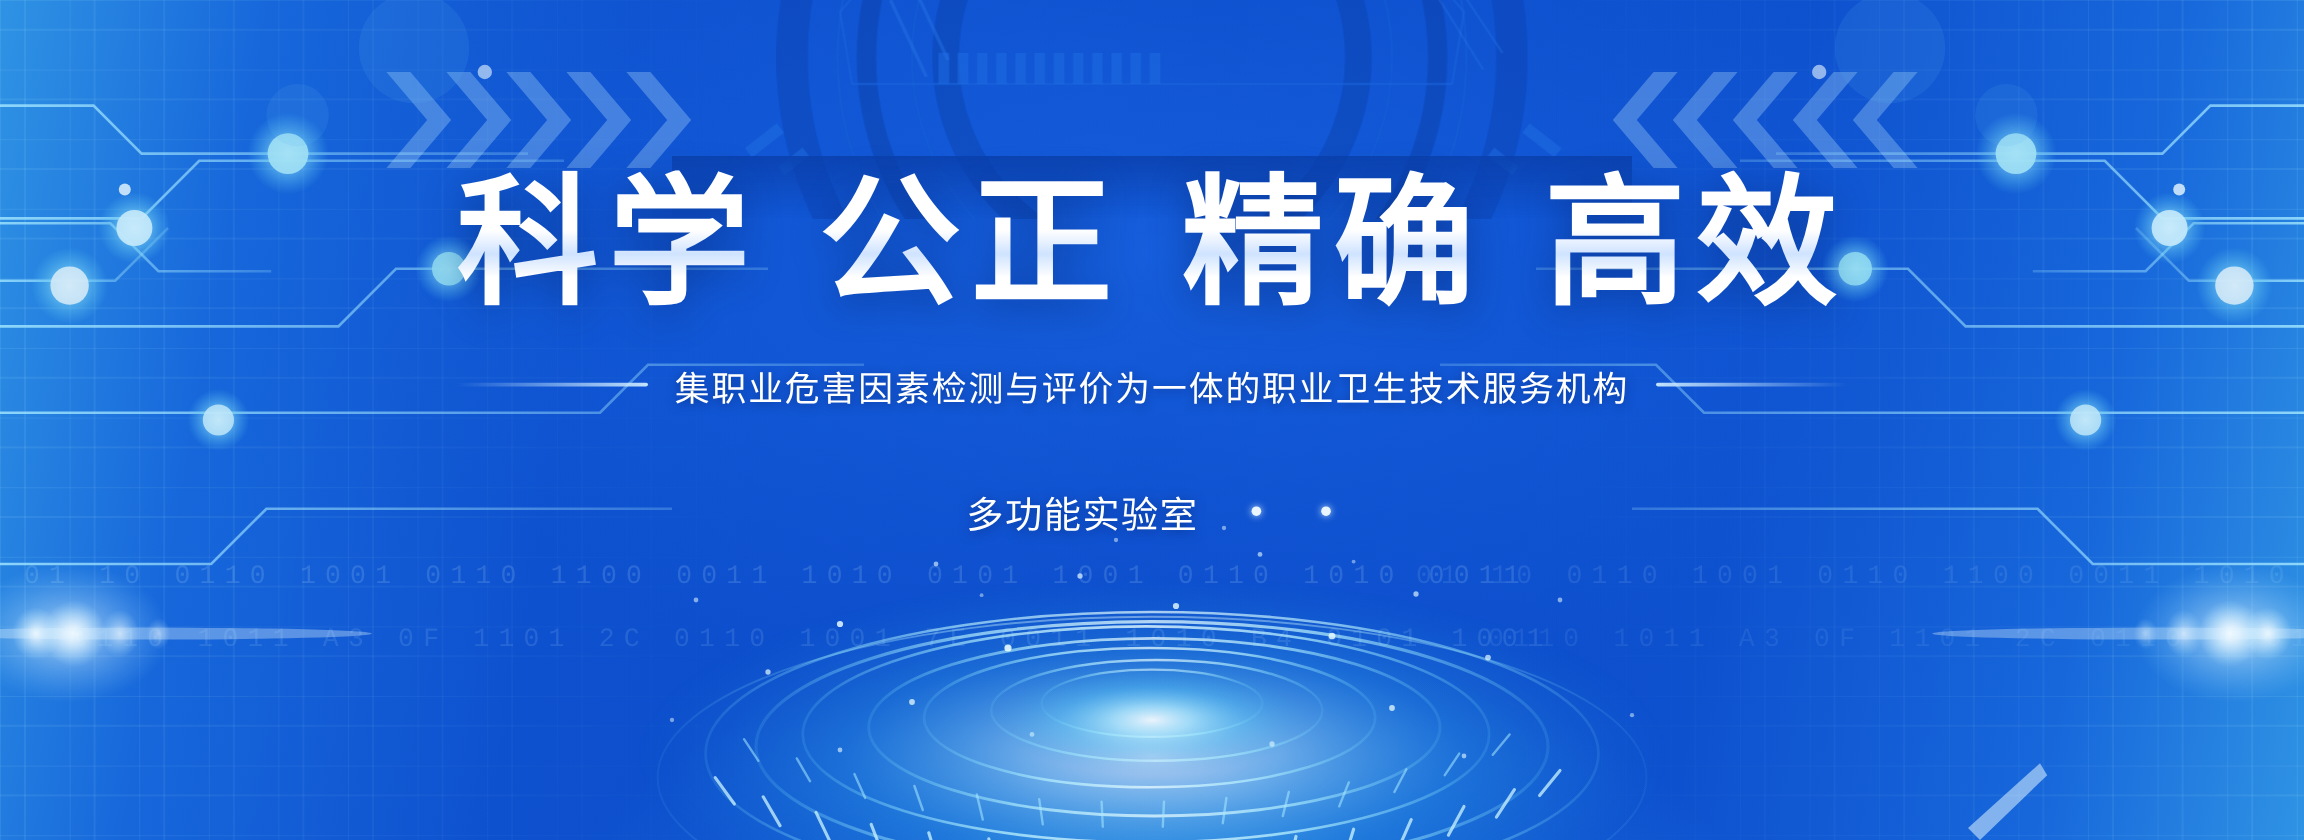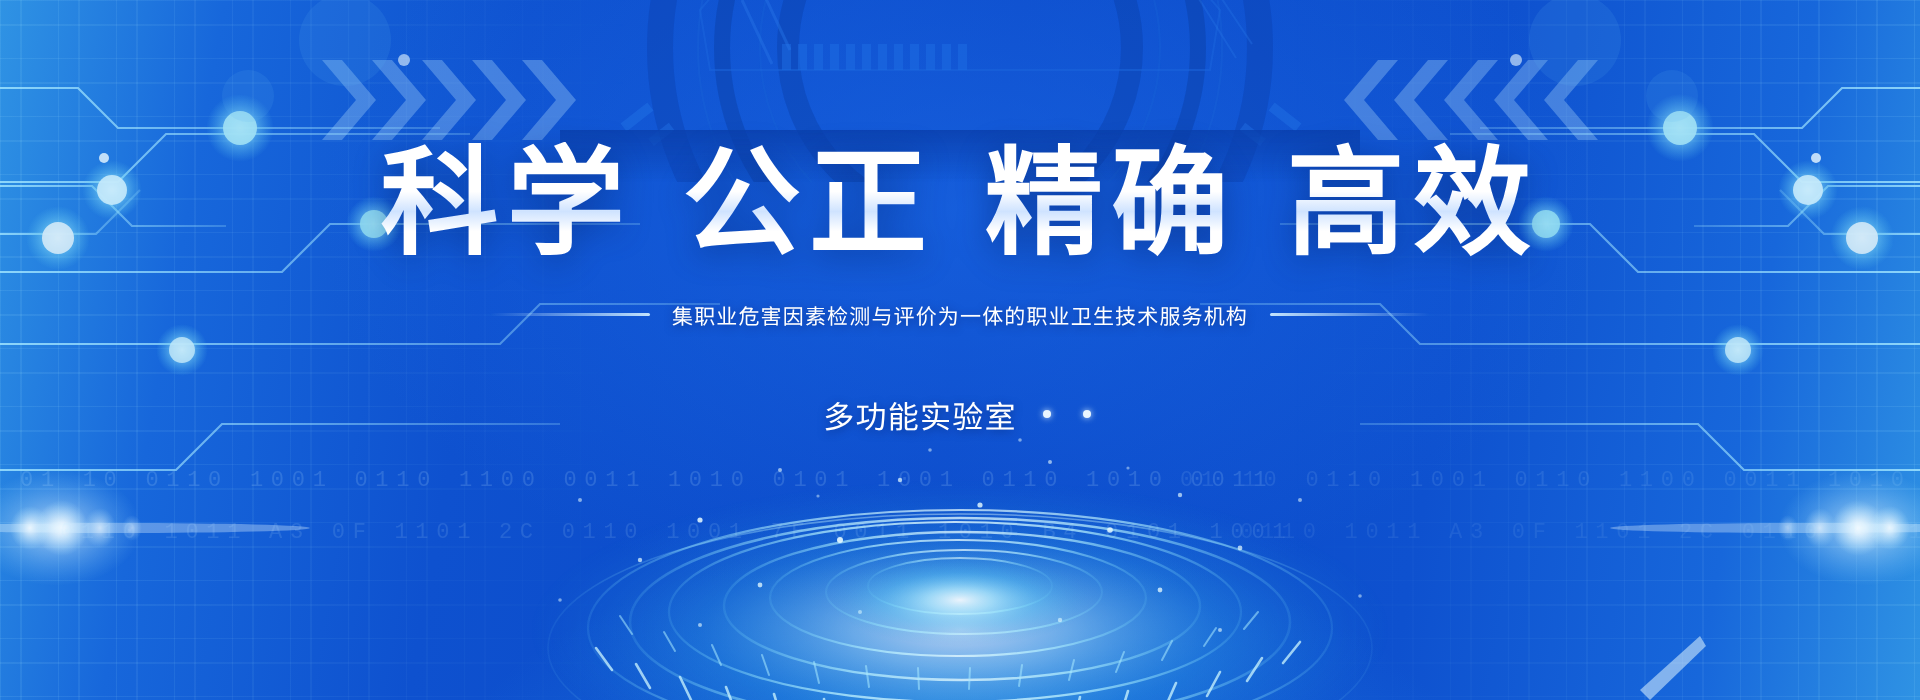--- a/index.html
+++ b/index.html
@@ -66,30 +66,30 @@
     margin-top:34px;
     display:flex;align-items:center;gap:22px;
     white-space:nowrap;
   }
   .rule{
     display:block;height:3px;width:160px;border-radius:2px;
   }
   .rule.left{background:linear-gradient(to right, rgba(190,230,255,0) 0%, rgba(205,235,255,.95) 100%);}
   .rule.right{background:linear-gradient(to left, rgba(190,230,255,0) 0%, rgba(205,235,255,.95) 100%);}
   .subtitle{
-    font-size:21px;color:#ffffff;font-weight:400;letter-spacing:.055em;
+    font-size:29px;color:#ffffff;font-weight:400;letter-spacing:.055em;
     text-shadow:0 2px 8px rgba(3,32,100,.5);
   }
 
   .tagline{
     margin-top:62px;
     font-size:31px;color:#ffffff;font-weight:500;letter-spacing:.04em;
     white-space:nowrap;
     text-shadow:0 2px 9px rgba(3,32,100,.55);
-    display:flex;align-items:center;gap:20px;
+    display:flex;align-items:center;gap:38px;
   }
   .dot{
     display:inline-block;width:8px;height:8px;border-radius:50%;
     background:#eaf6ff;margin:0 6px;flex:0 0 auto;
     box-shadow:0 0 6px rgba(220,245,255,.9);
   }
 
   
   .codetex{
     position:absolute;left:0;right:0;

